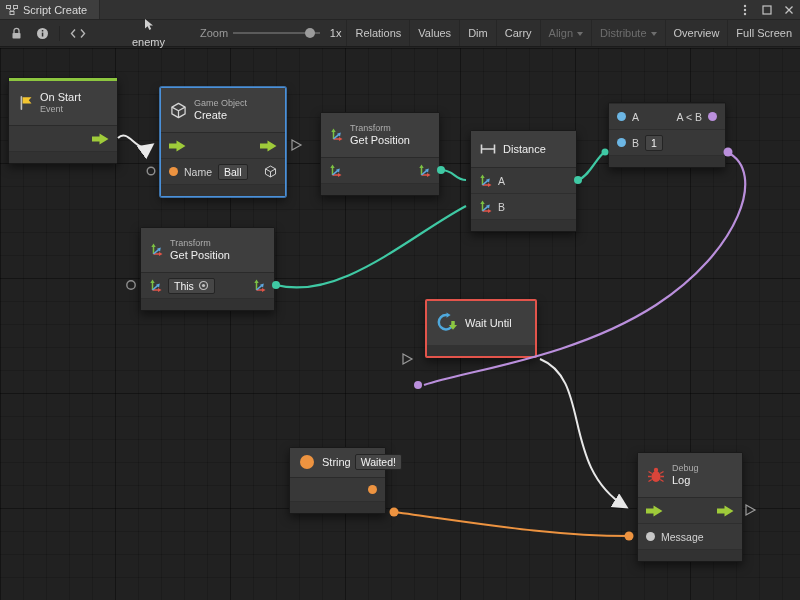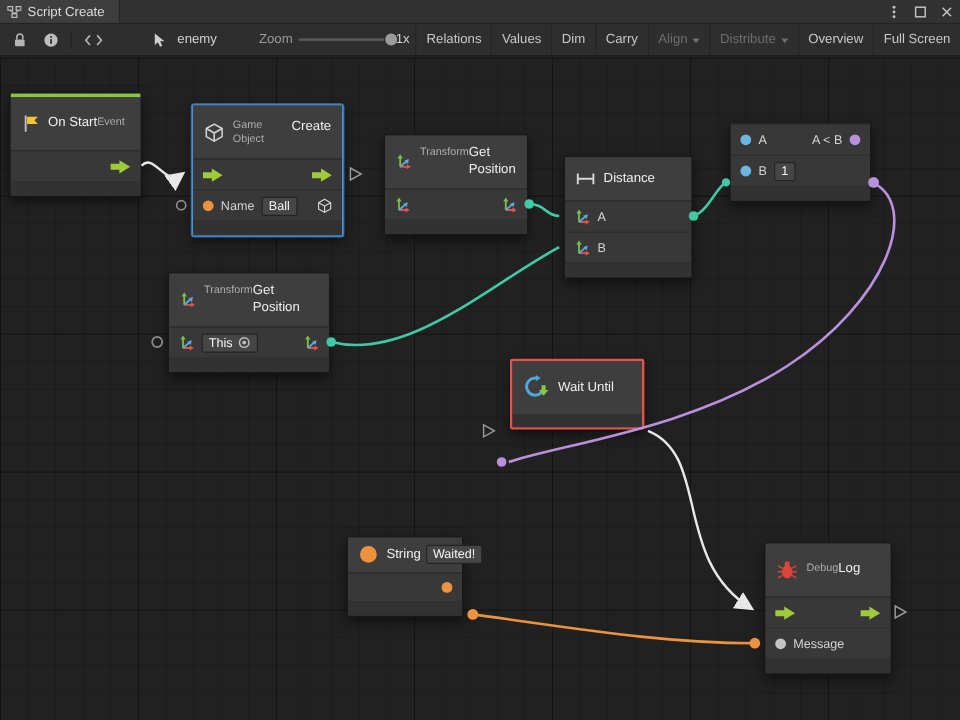--- a/index.html
+++ b/index.html
@@ -11,21 +11,21 @@
   .tab { display:flex; align-items:center; gap:5px; padding:0 12px 0 6px; background:#3E3E3E; color:#DADADA; font-size:11px; border-right:1px solid #282828; }
   .titlebar-spacer { flex:1; }
   .win-btn { width:22px; display:flex; align-items:center; justify-content:center; }
 
   
   .toolbar { height:27px; background:#2E2E2E; border-bottom:1px solid #1B1B1B; display:flex; align-items:center; font-size:11px; color:#C4C4C4; padding-left:4px; }
   .tb-icon-btn { height:100%; display:flex; align-items:center; justify-content:center; padding:0 7px; }
   .tb-sep { width:1px; height:15px; background:#242424; margin:0 3px; }
   .tb-text { color:#D2D2D2; margin:0 5px; }
   .tb-label { color:#9A9A9A; margin-left:30px; }
-  .graph-crumb { display:flex; align-items:center; gap:5px; margin-left:34px; }
+  .graph-crumb { display:flex; align-items:center; gap:5px; margin-left:34px;flex-direction:column; }
   .zoom-slider { position:relative; width:92px; height:14px; margin:0 5px; }
   .zoom-track { position:absolute; left:0; right:0; top:6px; height:2px; background:#5B5B5B; }
   .zoom-handle { position:absolute; left:72px; top:2px; width:10px; height:10px; border-radius:50%; background:#9B9B9B; }
   .tb-right { margin-left:auto; display:flex; height:100%; }
   .tb-btn { display:flex; align-items:center; gap:4px; padding:0 8px; border-left:1px solid #262626; color:#C8C8C8; white-space:nowrap; }
   .tb-btn.disabled { color:#6E6E6E; }
   .caret { width:0; height:0; border-left:3.5px solid transparent; border-right:3.5px solid transparent; border-top:4px solid currentColor; margin-top:2px; }
 
   
   .canvas { position:absolute; top:48px; left:0; width:800px; height:552px; background-color:#212121;
@@ -37,21 +37,21 @@
     background-size:23px 23px,23px 23px,115px 115px,115px 115px; }
   .wires { position:absolute; inset:0; z-index:3; pointer-events:none; }
 
   
   .node { position:absolute; z-index:2; background:#3B3B3B; border:1px solid #191919; border-radius:2px;
           box-shadow:0 4px 10px rgba(0,0,0,0.5); color:#DCDCDC; }
   .node.selected { border-color:#4A90D9; box-shadow:0 0 0 1px rgba(74,144,217,0.75), 0 4px 10px rgba(0,0,0,0.5); }
   .node.highlighted { border:2px solid #E3544B; }
   .node-header { display:flex; align-items:center; gap:7px; padding:5px 9px; min-height:36px; background:#3E3E3E; }
   .hdr-2 { min-height:44px; }
-  .node-title-block { display:flex; flex-direction:row; line-height:1.25; }
+  .node-title-block { display:flex; flex-direction:column; line-height:1.25; }
   .node-category { font-size:9px; color:#ADADAD; }
   .node-title { font-size:11px; color:#EFEFEF; }
   .node-subtitle { font-size:9px; color:#ADADAD; }
   .node-body { border-top:1px solid #2A2A2A; background:#383838; }
   .port-row { display:flex; align-items:center; gap:6px; height:26px; padding:0 8px; border-bottom:1px solid #2E2E2E; }
   .node-footer { height:11px; background:#323232; }
   .spacer { flex:1; }
   .port-dot { width:9px; height:9px; border-radius:50%; flex:none; }
   .dot-orange { background:#ED9340; }
   .dot-purple { background:#BA8FDC; }

